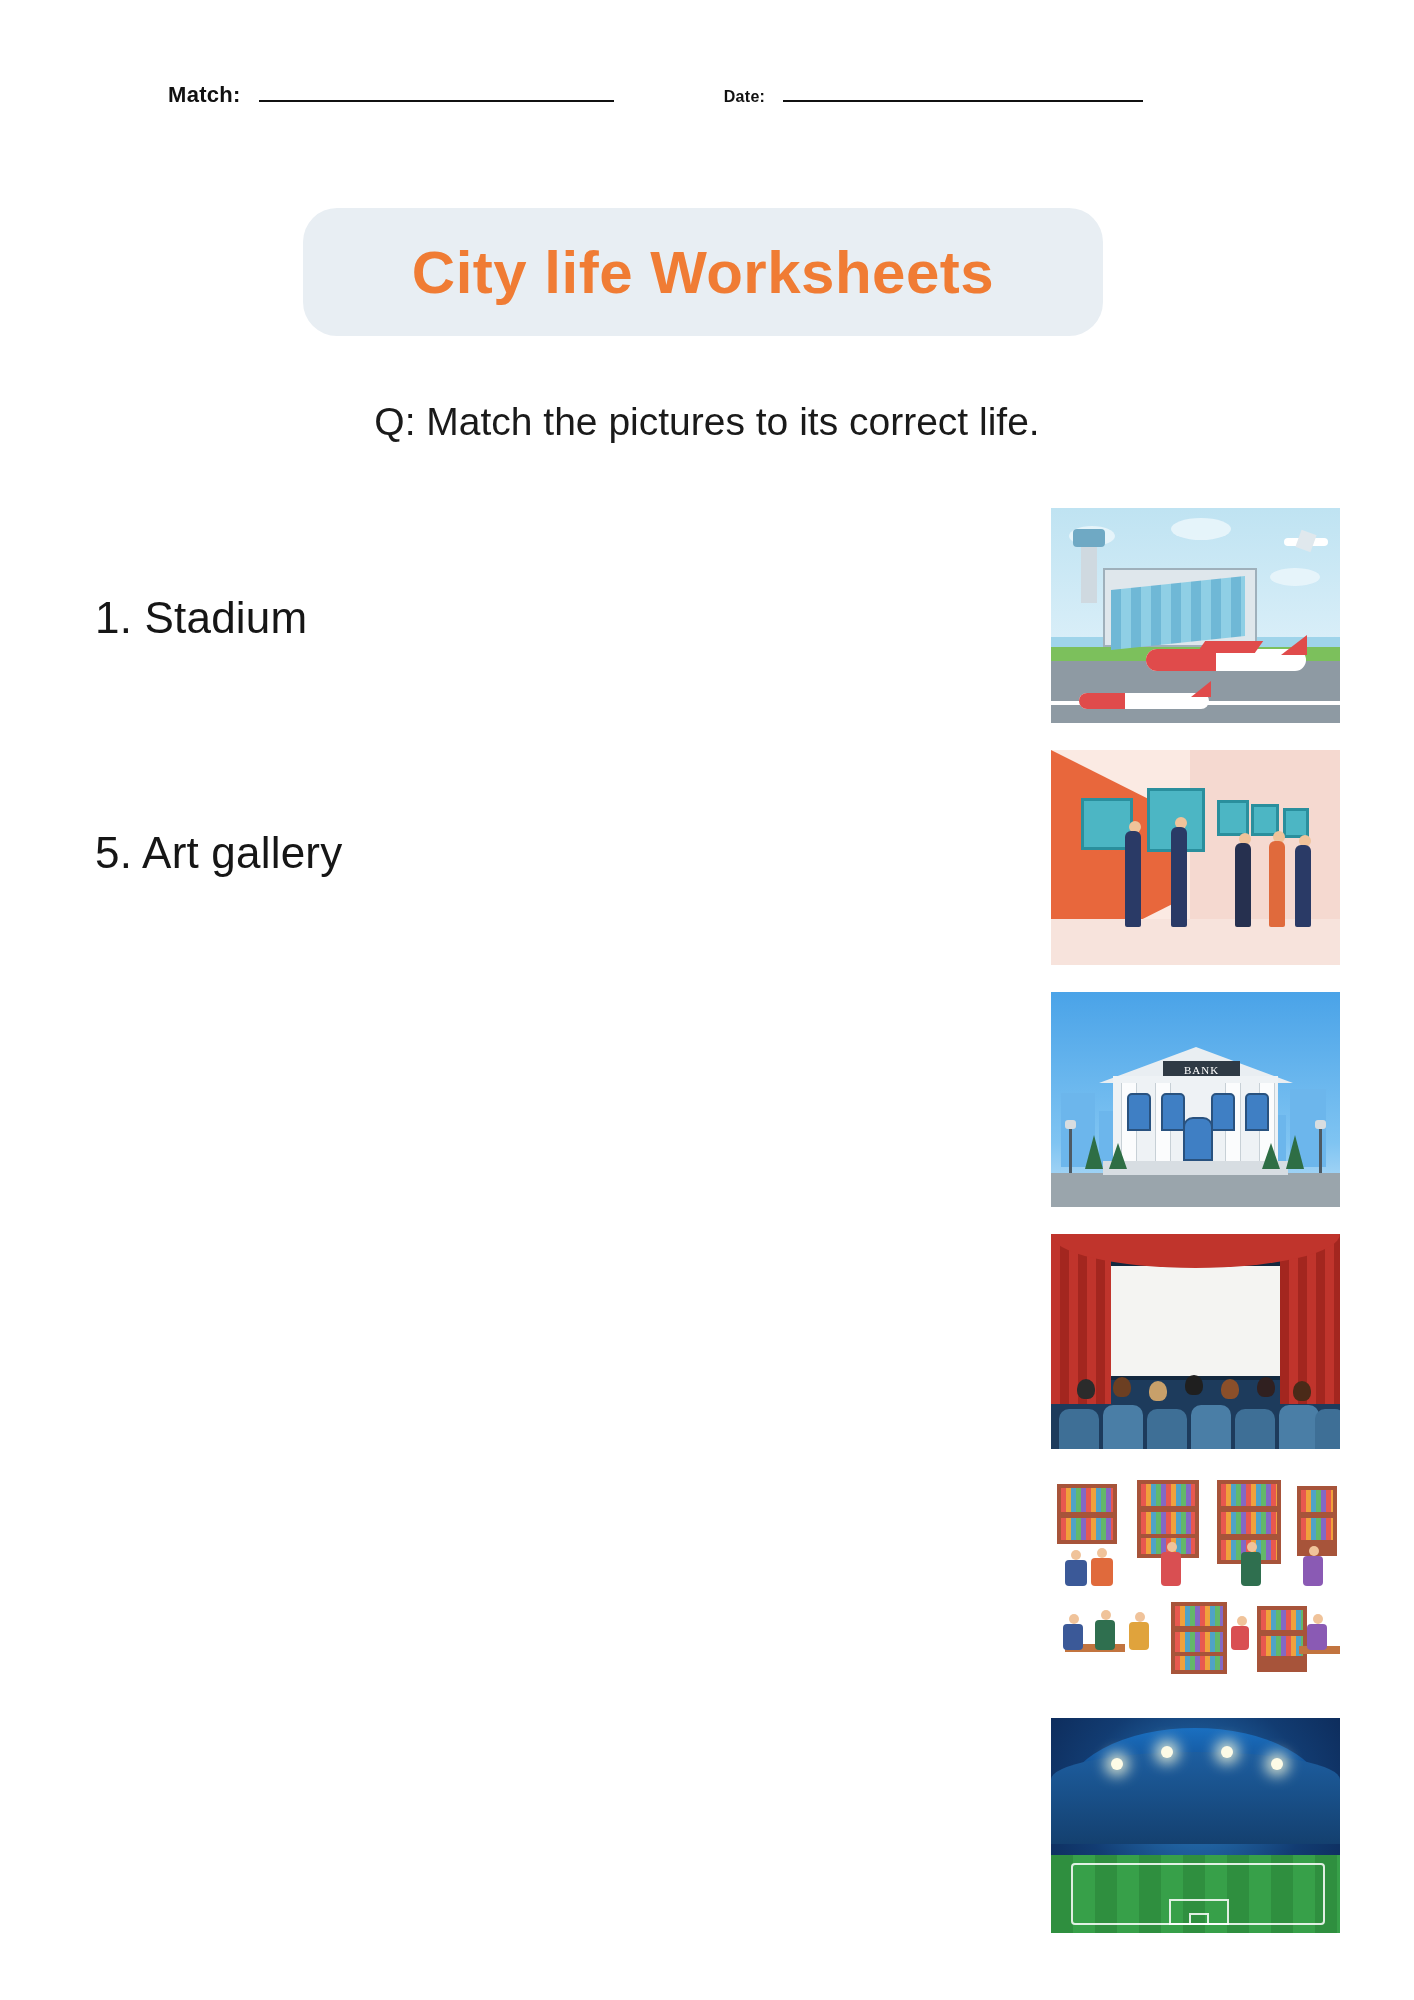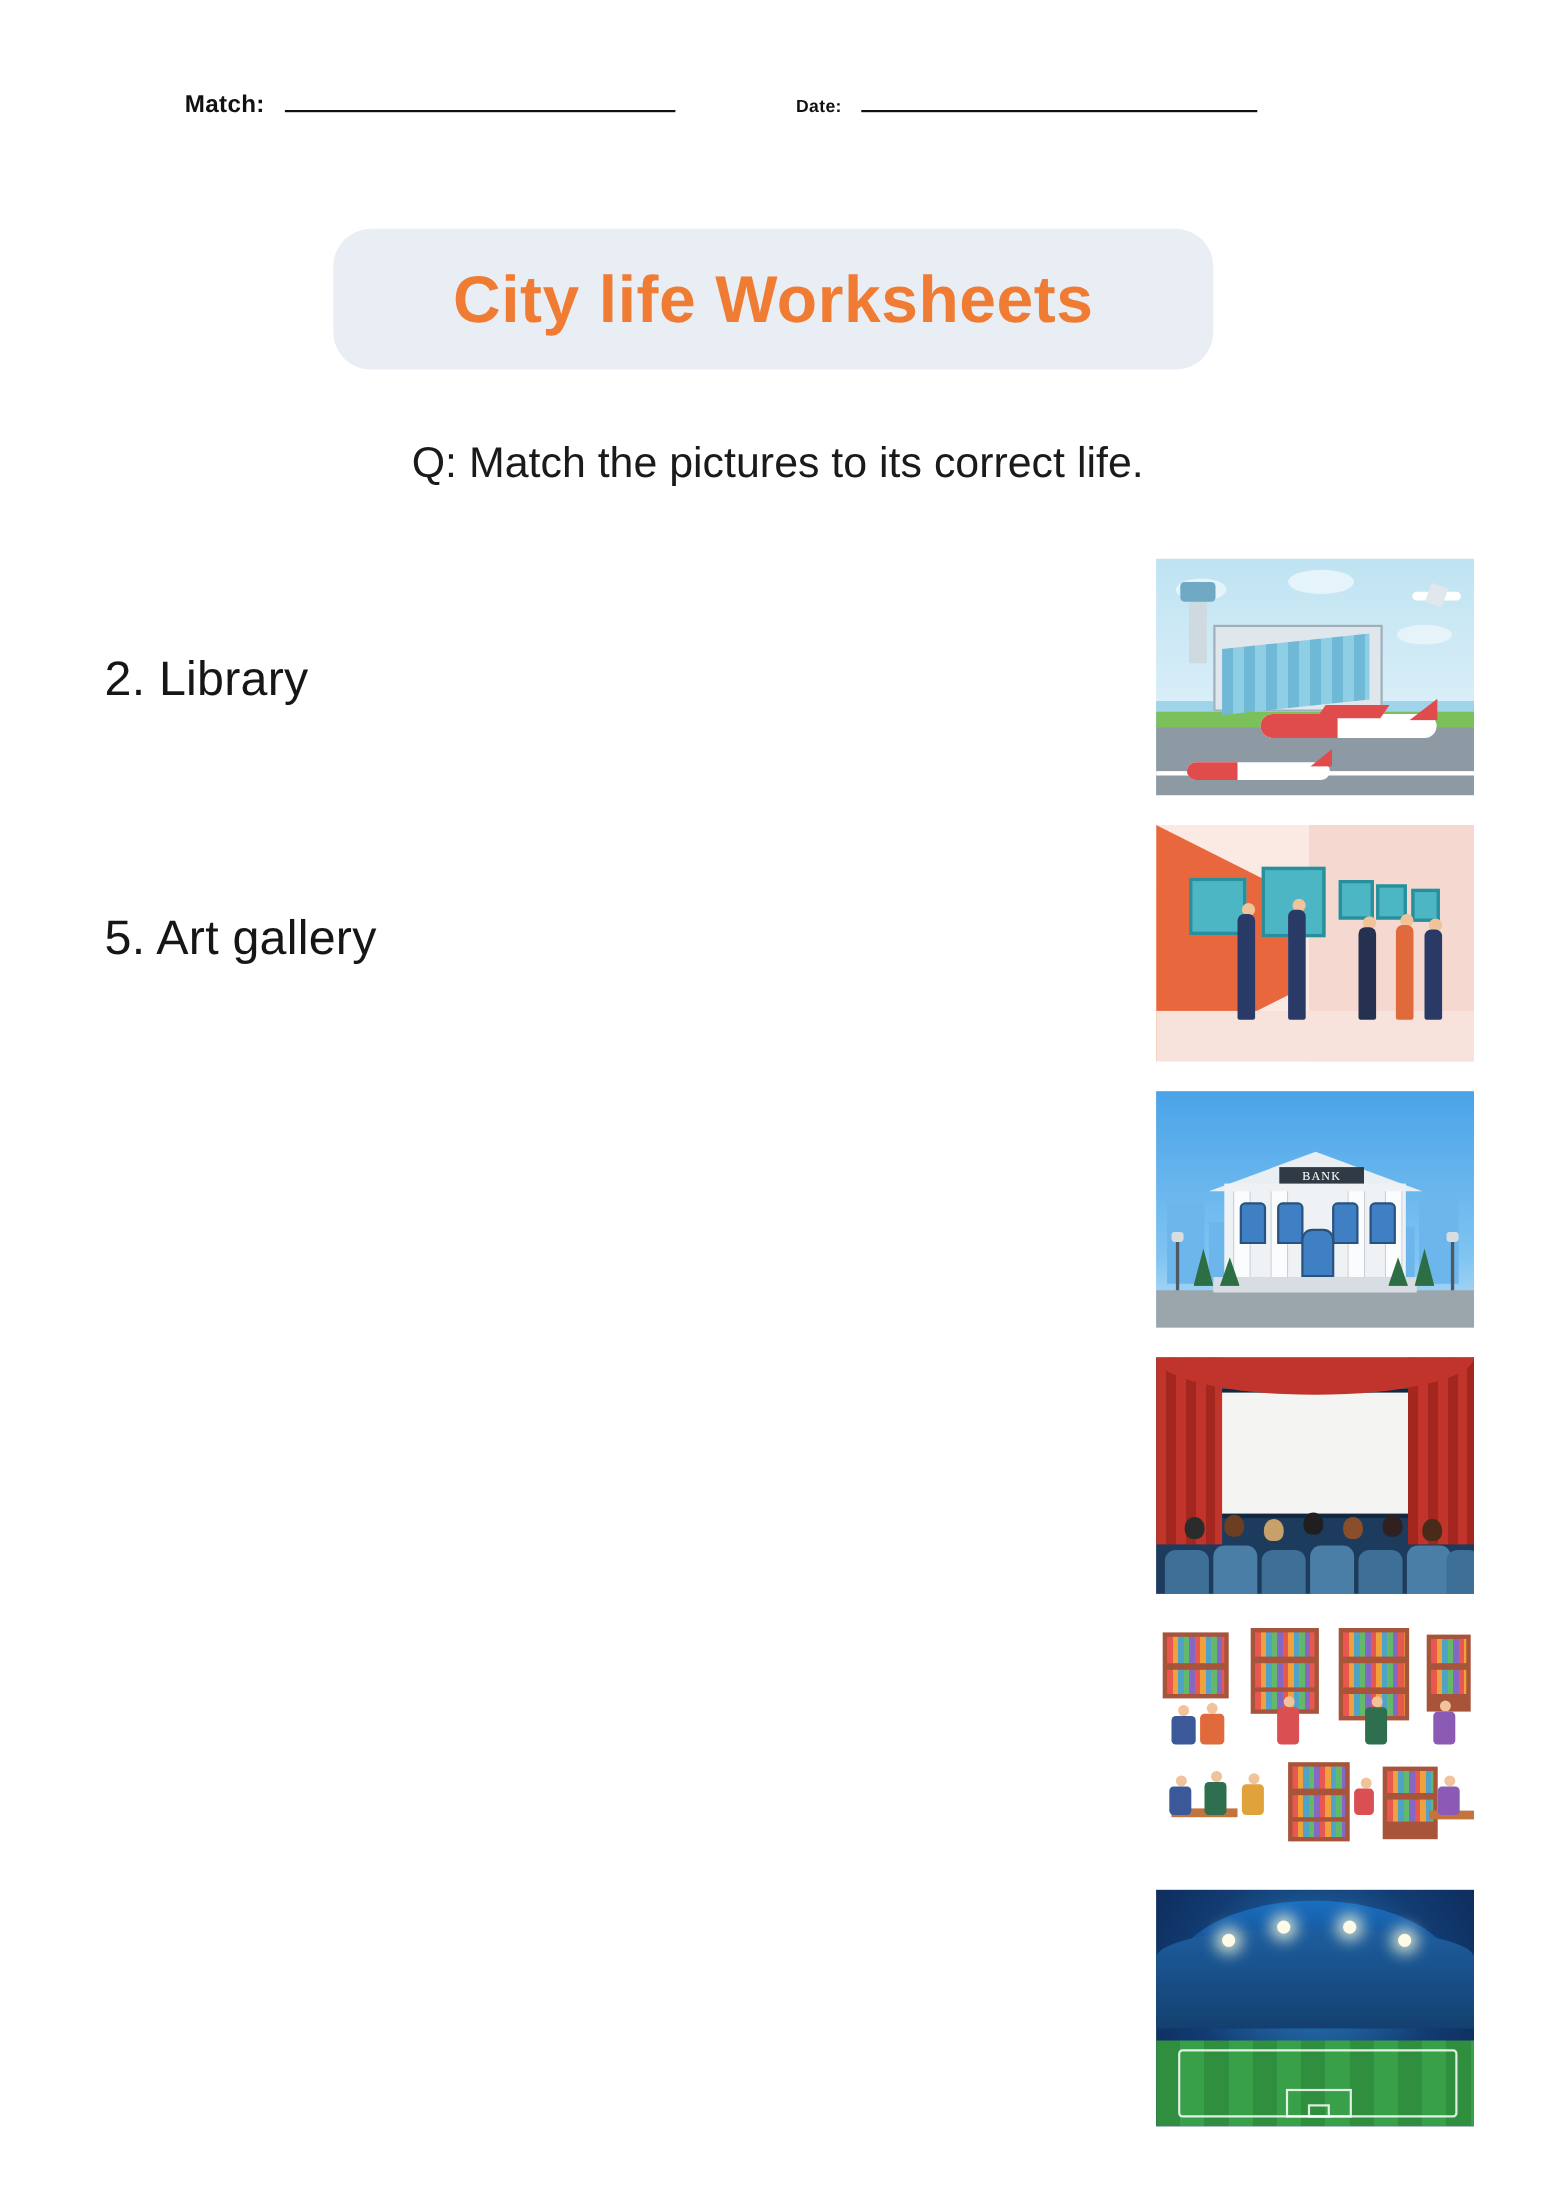--- a/index.html
+++ b/index.html
@@ -198,21 +198,21 @@
 
 <div class="title-pill">
   <span class="title-text">City life Worksheets</span>
 </div>
 
 <div class="instruction">Q: Match the pictures to its correct life.</div>
 
 <div class="match-area">
 
   <div class="word-col">
-    <div class="word-item">2. Library</div>
+    <div class="word-item">1. Stadium</div>
     <div class="word-item">5. Art gallery</div>
   </div>
 
   <div class="pic-col">
 
     <div class="pic-item airport">
       <div class="sky-cloud" style="left:18px;top:18px;width:46px;height:20px;"></div>
       <div class="sky-cloud" style="left:120px;top:10px;width:60px;height:22px;"></div>
       <div class="sky-cloud" style="right:20px;top:60px;width:50px;height:18px;"></div>
       <div class="grass"></div>

